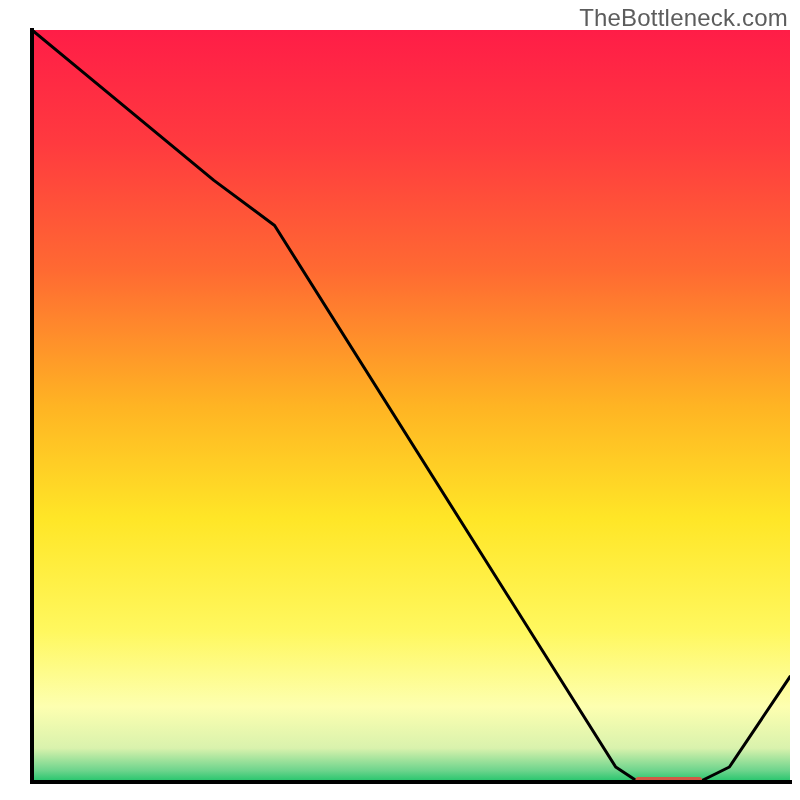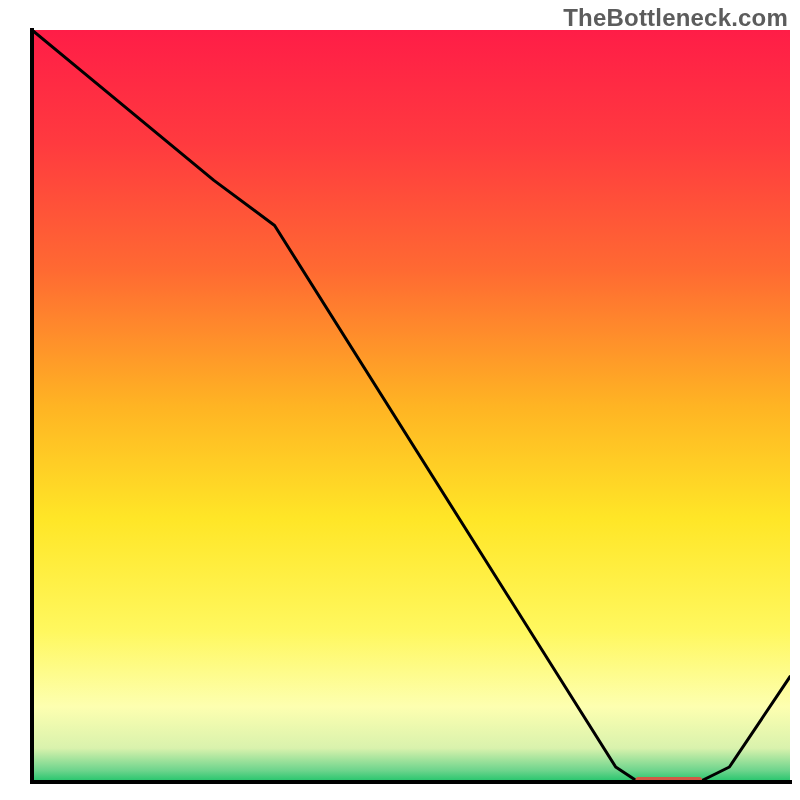--- a/index.html
+++ b/index.html
@@ -14,21 +14,21 @@
   .stage {
     position: relative;
     width: 800px;
     height: 800px;
   }
   .watermark {
     position: absolute;
     top: 4px;
     right: 12px;
     font-size: 24px;
-    font-weight: 700;
+    font-weight: 400;
     color: #5c5c5c;
     letter-spacing: 0.2px;
     user-select: none;
   }
   svg.plot {
     position: absolute;
     left: 0;
     top: 0;
     width: 800px;
     height: 800px;

